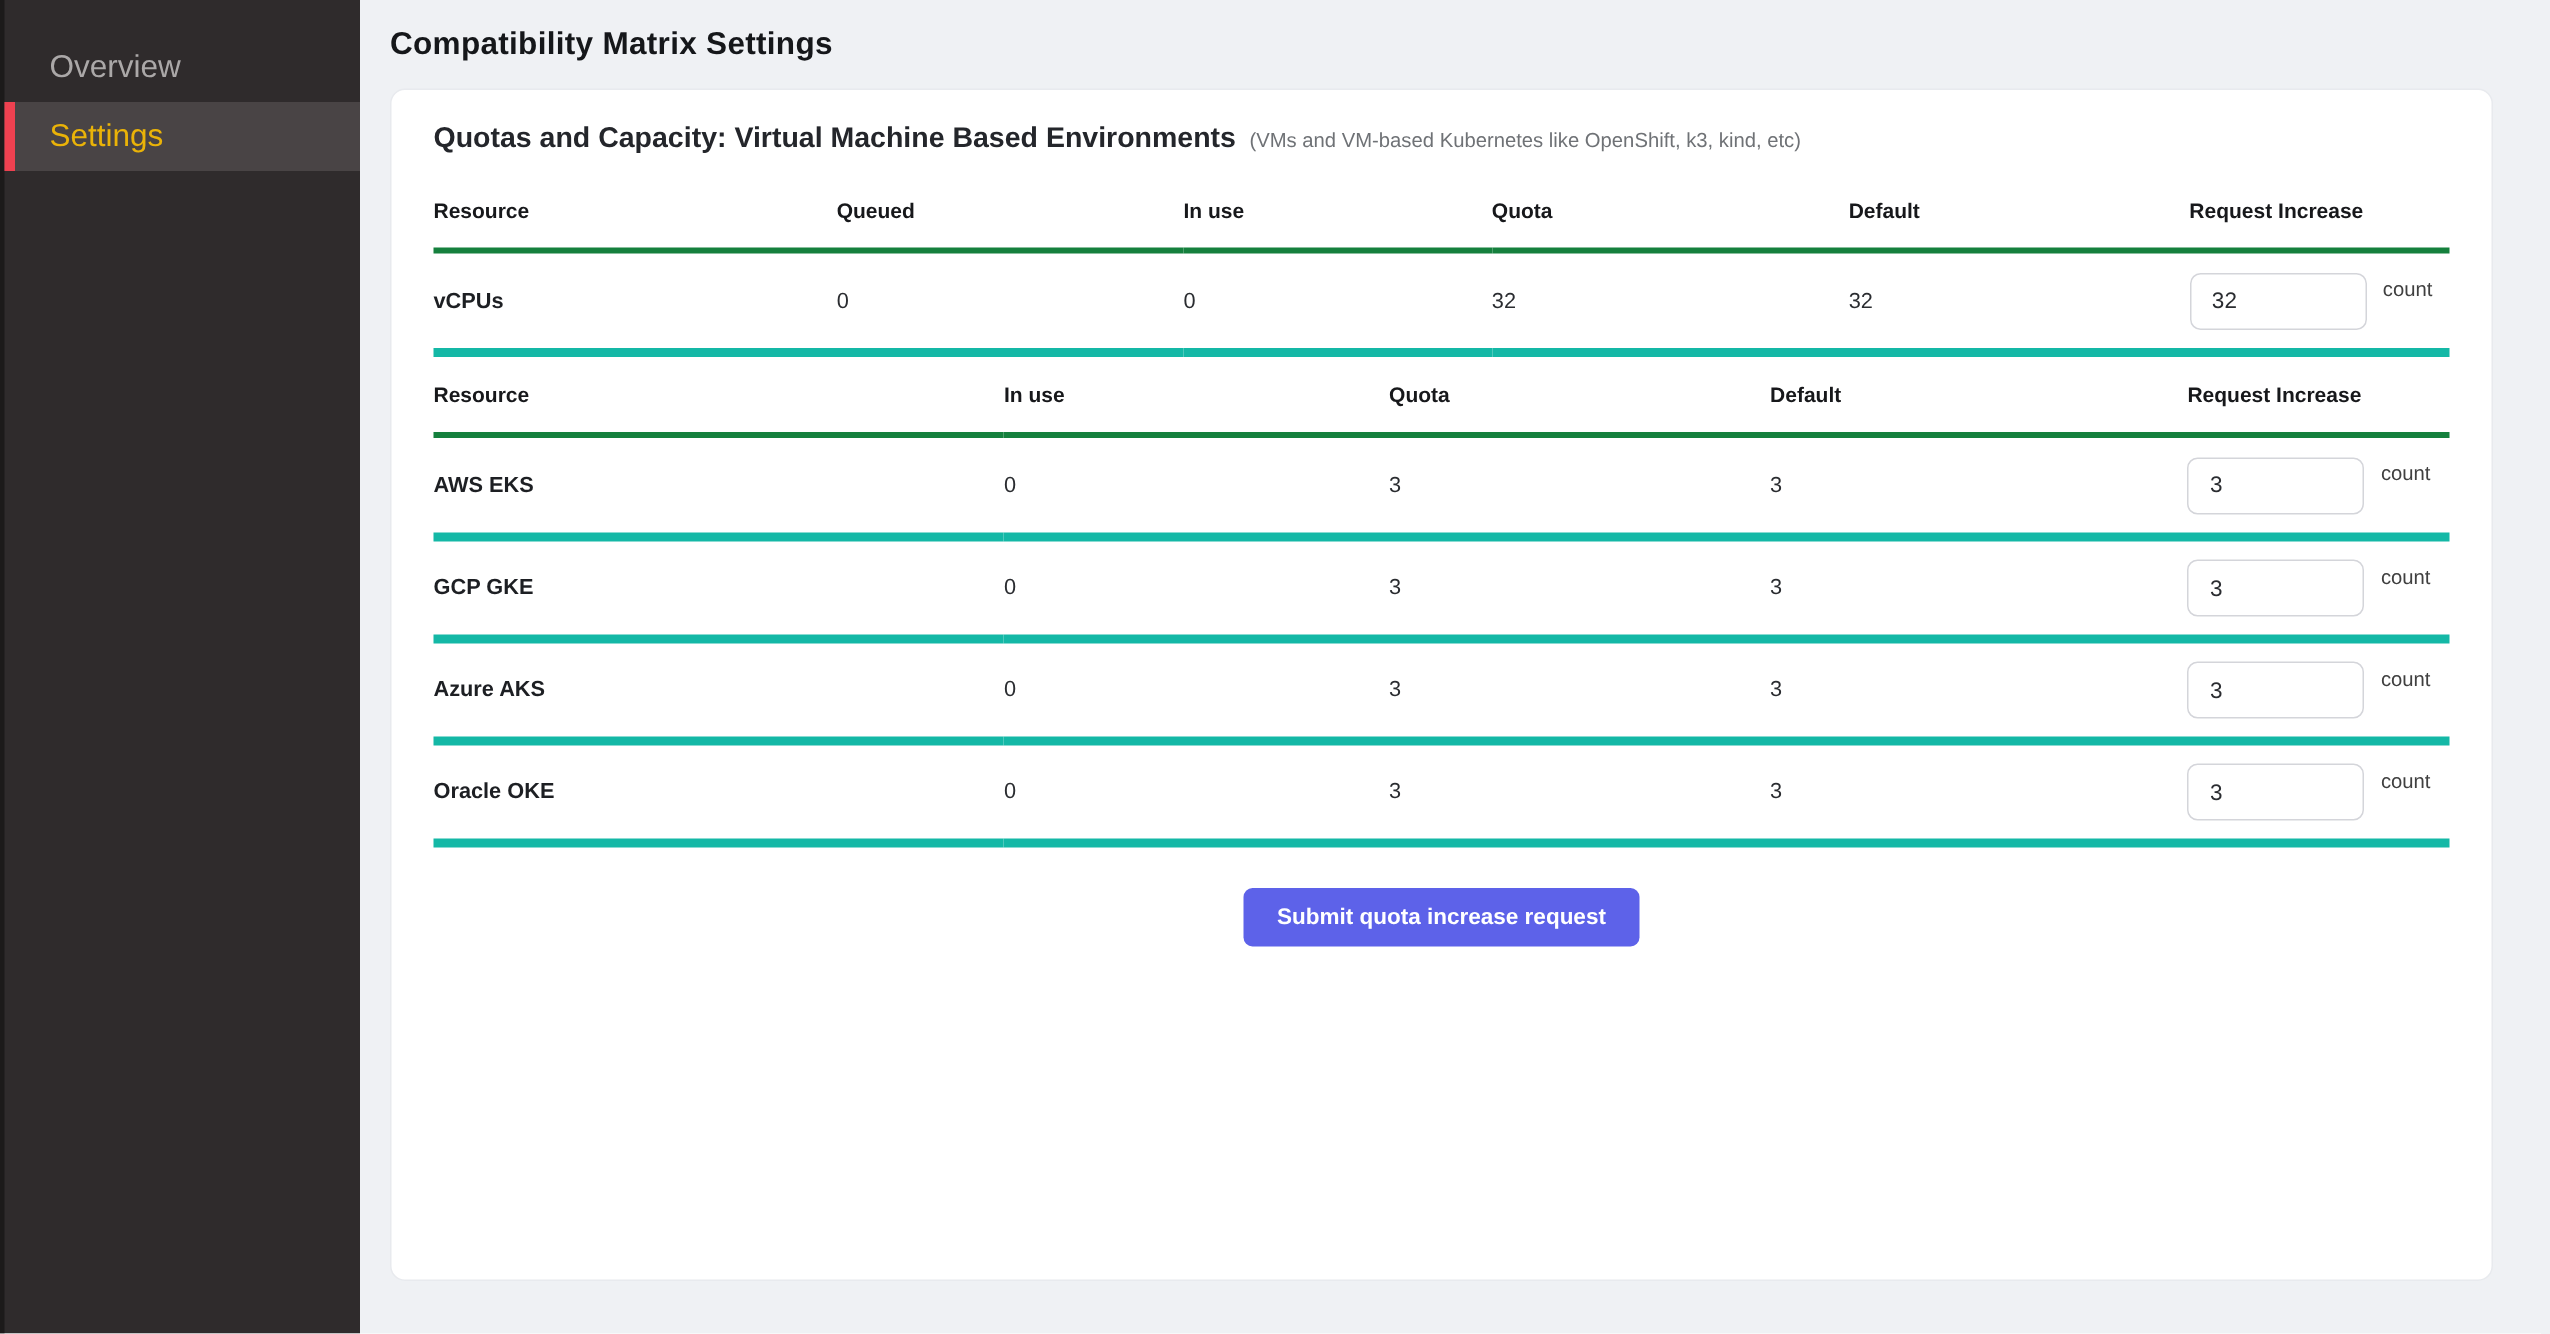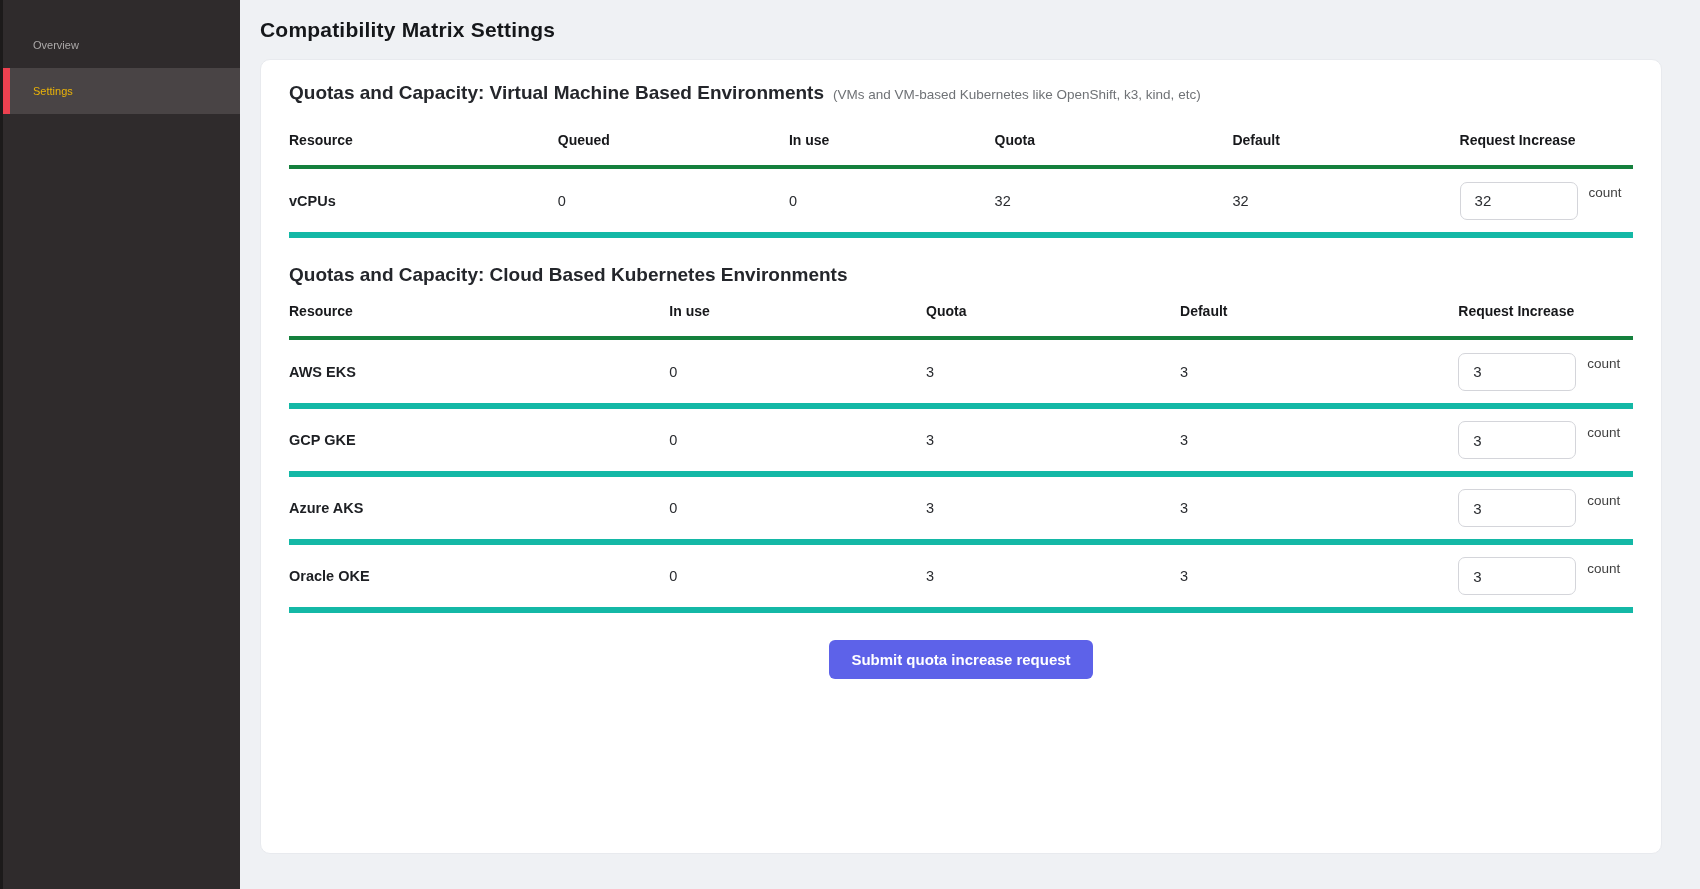--- a/index.html
+++ b/index.html
@@ -10,21 +10,21 @@
     --page-bg:#eff1f4;
   }
   *{box-sizing:border-box;margin:0;padding:0;}
   html,body{width:1700px;height:889px;}
   body{font-family:"Liberation Sans","DejaVu Sans",sans-serif;background:var(--page-bg);}
   .app{display:flex;width:1700px;height:889px;overflow:hidden;}
 
   
   .sidebar{width:240px;flex:0 0 240px;background:var(--sidebar-bg);border-left:3px solid #1c1a1a;padding-top:22px;}
   .nav-item{position:relative;height:46px;display:flex;align-items:center;padding-left:30px;
-            font-size:11px;color:#aba8a8;cursor:pointer;}
+            font-size:21px;color:#aba8a8;cursor:pointer;}
   .nav-item.active{background:var(--sidebar-active-bg);color:#eab308;}
   .nav-item.active::before{content:"";position:absolute;left:0;top:0;bottom:0;width:7px;background:var(--accent);}
 
   
   .main{flex:1;padding:18px 38px 16px 20px;overflow:hidden;}
   .page-title{font-size:21px;font-weight:700;color:#15171a;letter-spacing:.2px;}
   .card{margin-top:17px;background:#ffffff;border:1px solid #e8eaee;border-radius:10px;
         padding:22px 28px 18px;min-height:795px;}
 
   .section-head{display:flex;align-items:baseline;gap:9px;}
@@ -95,23 +95,20 @@
             <td>
                 <div class="req-cell">
               <input class="req-input" type="text" value="32" style="">
               <span class="unit">count</span>
             </div>
               </td>
           </tr>
         </tbody>
       </table>
 
-      <div class="section-head" style="margin-top:26px;">
-        <h2 class="section-title">Quotas and Capacity: Cloud Based Kubernetes Environments</h2>
-      </div>
 
       <table class="qtable t2">
         <thead>
           <tr>
             <th style="width:28.3%">Resource</th>
             <th style="width:19.1%">In use</th>
             <th style="width:18.9%">Quota</th>
             <th style="width:20.7%">Default</th>
             <th>Request Increase</th>
           </tr>

